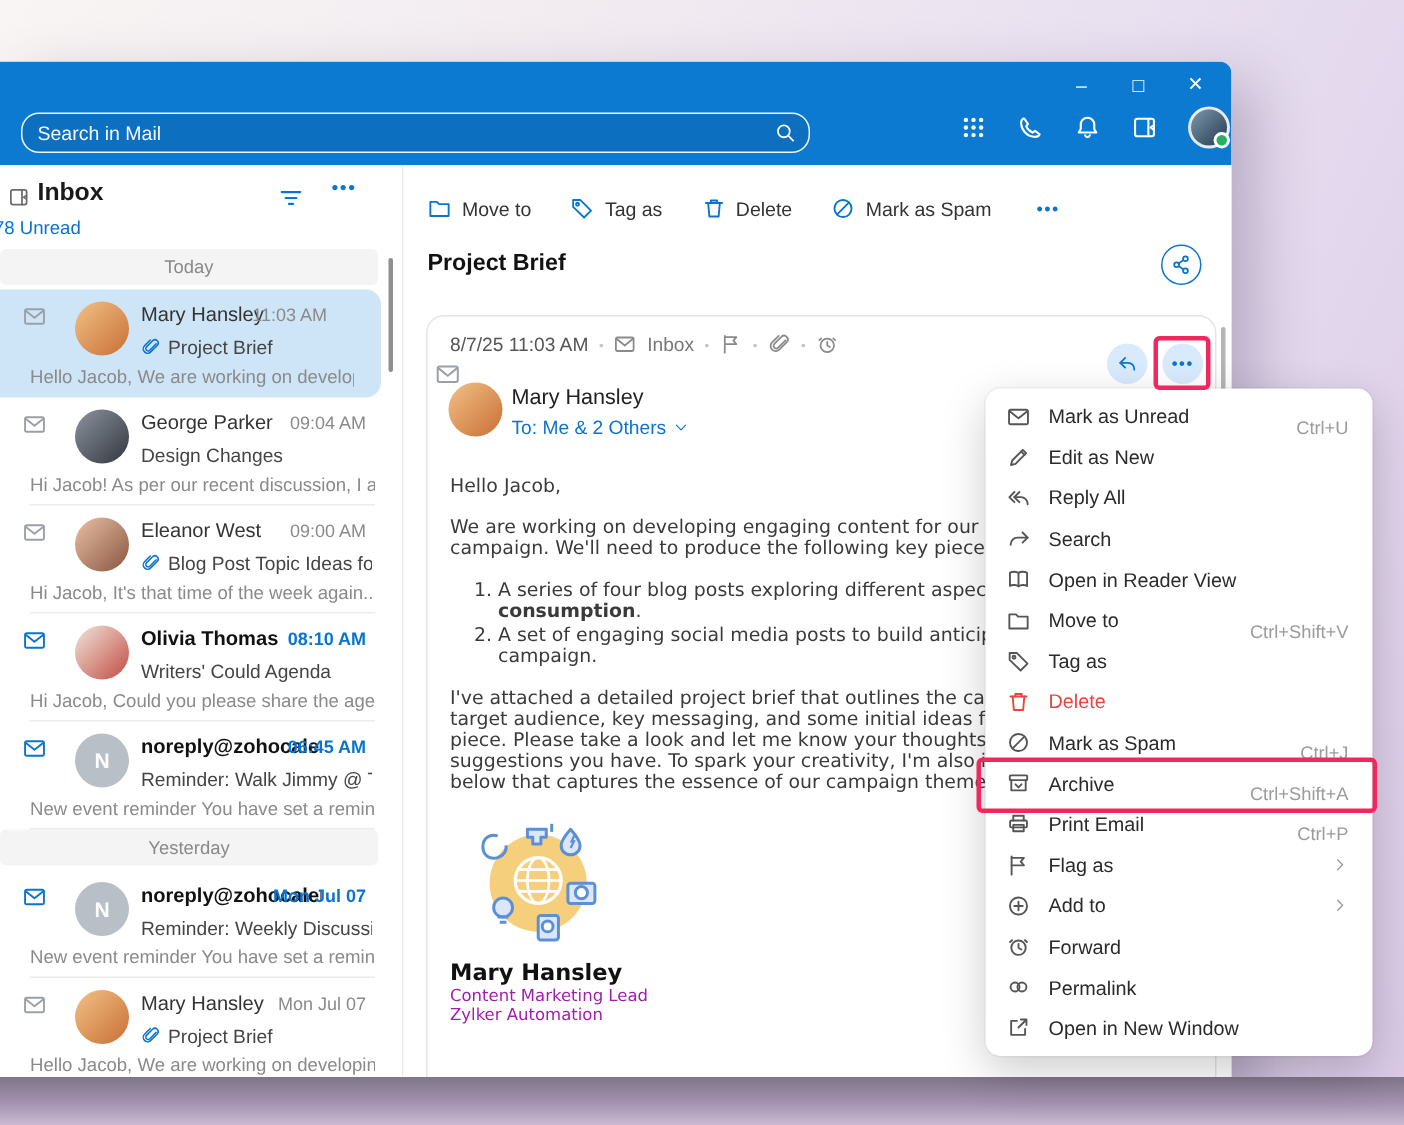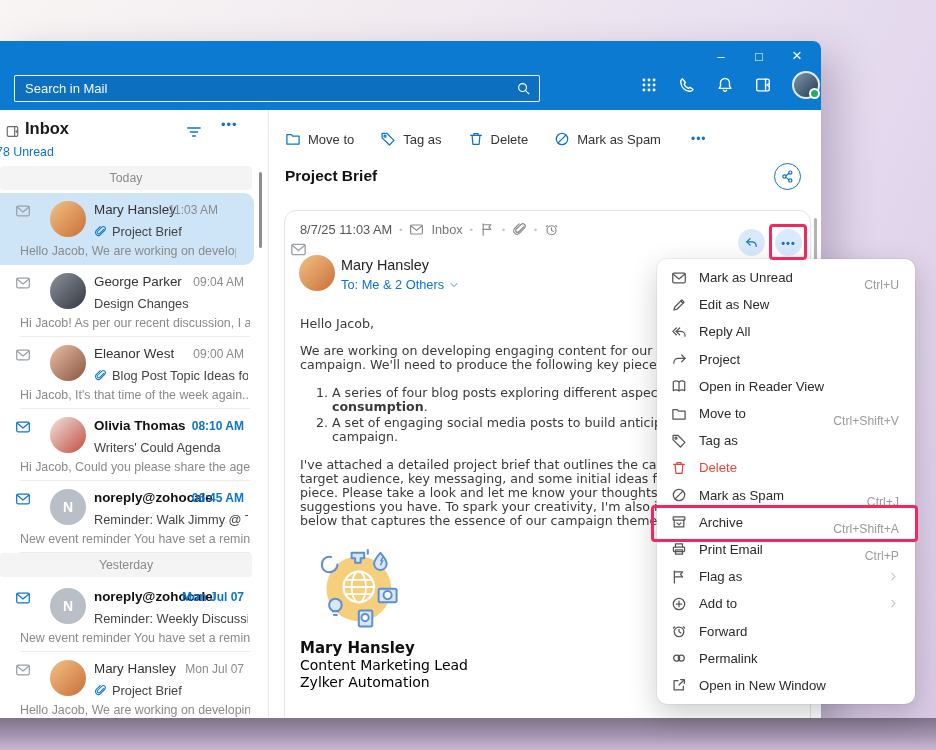--- a/index.html
+++ b/index.html
@@ -14,21 +14,21 @@
   
   .window { position:absolute; left:0; top:41px; width:821px; height:709px; background:#fff;
     border-radius:0 8px 0 0; overflow:hidden; z-index:10;
     box-shadow:16px 14px 38px rgba(70,50,90,.28); }
 
   .app-header { position:absolute; left:0; top:0; width:100%; height:69px; background:var(--header-blue); }
   .win-controls { position:absolute; left:711px; top:4px; display:flex; gap:18px; }
   .win-btn { width:20px; height:22px; color:#fff; font-size:13px; display:flex; align-items:center; justify-content:center; cursor:default; }
   .win-btn.close { font-size:17px; }
   .search-box { position:absolute; left:14px; top:34px; width:526px; height:27px;
-    background:#0c6fc0; border:1px solid rgba(255,255,255,.92); border-radius:2px; display:flex; align-items:center; }
+    background:#0c6fc0; border:1px solid rgba(255,255,255,.92); border-radius:12px; display:flex; align-items:center; }
   .search-box input { flex:1; background:transparent; border:none; outline:none; color:#fff;
     font-size:13px; padding:0 8px 0 10px; font-family:"Liberation Sans",sans-serif; }
   .search-box input::placeholder { color:#fff; opacity:.96; }
   .search-glyph { width:15px; height:15px; color:#fff; margin-right:8px; flex:0 0 auto; }
   .hdr-icons { position:absolute; left:640px; top:30px; display:flex; align-items:center; gap:20px; }
   .hdr-ic { width:18px; height:18px; color:#fff; position:relative; }
   .avatar-btn { width:28px; height:28px; border-radius:50%; border:2px solid rgba(255,255,255,.85);
     background:linear-gradient(135deg,#7e97ab,#243a50); position:relative; }
   .presence { position:absolute; right:-2px; bottom:-2px; width:11px; height:11px; border-radius:50%;
     background:#27ae60; border:2px solid #fff; }
@@ -100,21 +100,21 @@
     display:flex; align-items:center; gap:5px; }
   .to-line svg { width:10px; height:10px; }
   .mail-body { position:absolute; left:15px; top:106px; width:483px;
     font-family:"DejaVu Sans",sans-serif; font-size:12.6px; line-height:1.13; color:#3a3a3a; }
   .mail-body p { margin:0 0 13px; }
   .mail-body ol { margin:0 0 13px; padding-left:32px; }
   .mail-body li { margin-bottom:2px; }
   .smiley { display:inline-block; width:13px; height:13px; vertical-align:-2px; }
   .illus { margin:2px 0 8px 12px; }
   .sig-name { font-family:"DejaVu Sans",sans-serif; font-size:15px; font-weight:bold; color:#111; }
-  .sig-line { font-family:"DejaVu Sans",sans-serif; font-size:14px; color:#000000; line-height:1.25; }
+  .sig-line { font-family:"DejaVu Sans",sans-serif; font-size:11px; color:#a21caf; line-height:1.25; }
   .sig-web { margin-top:50px; font-family:"DejaVu Sans",sans-serif; font-size:12.4px; color:#555; }
   .rp-scrollbar { position:absolute; right:4px; top:108px; width:3px; height:255px; background:#b5b5b5; border-radius:2px; }
 
   
   .menu { position:absolute; left:657px; top:259px; width:258px; height:445px; background:#fff;
     border-radius:10px; z-index:50; padding:5px 0;
     box-shadow:0 10px 30px rgba(0,0,0,.20), 0 0 0 1px rgba(0,0,0,.04); }
   .menu-row { height:27.2px; display:flex; align-items:center; padding:0 16px 0 14px; gap:12px; }
   .menu-ic { width:16px; height:16px; color:#555; flex:0 0 auto; }
   .menu-lb { flex:1; font-size:13.2px; color:#2a2a2a; white-space:nowrap; }
@@ -520,21 +520,21 @@
       </span>
       <span class="menu-lb">Reply All</span>
     </div>
     <div class="menu-row">
       <span class="menu-ic">
         <svg viewBox="0 0 16 16" fill="none" stroke="currentColor" stroke-width="1.25" stroke-linecap="round" stroke-linejoin="round">
           <path d="M10.7 4l3.4 3.4-3.4 3.4"></path>
           <path d="M14.1 7.4H7.3c-2.5 0-4.5 2-4.5 4.5v.3"></path>
         </svg>
       </span>
-      <span class="menu-lb">Project</span>
+      <span class="menu-lb">Search</span>
     </div>
     <div class="menu-row">
       <span class="menu-ic">
         <svg viewBox="0 0 16 16" fill="none" stroke="currentColor" stroke-width="1.25" stroke-linecap="round" stroke-linejoin="round">
           <path d="M8 3.9C6.5 2.9 3.8 2.9 2.3 3.8v8.8c1.5-.9 4.2-.8 5.7.2 1.5-1 4.2-1.1 5.7-.2V3.8C12.2 2.9 9.5 2.9 8 3.9z"></path>
           <path d="M8 3.9v8.9"></path>
         </svg>
       </span>
       <span class="menu-lb">Open in Reader View</span>
     </div>

